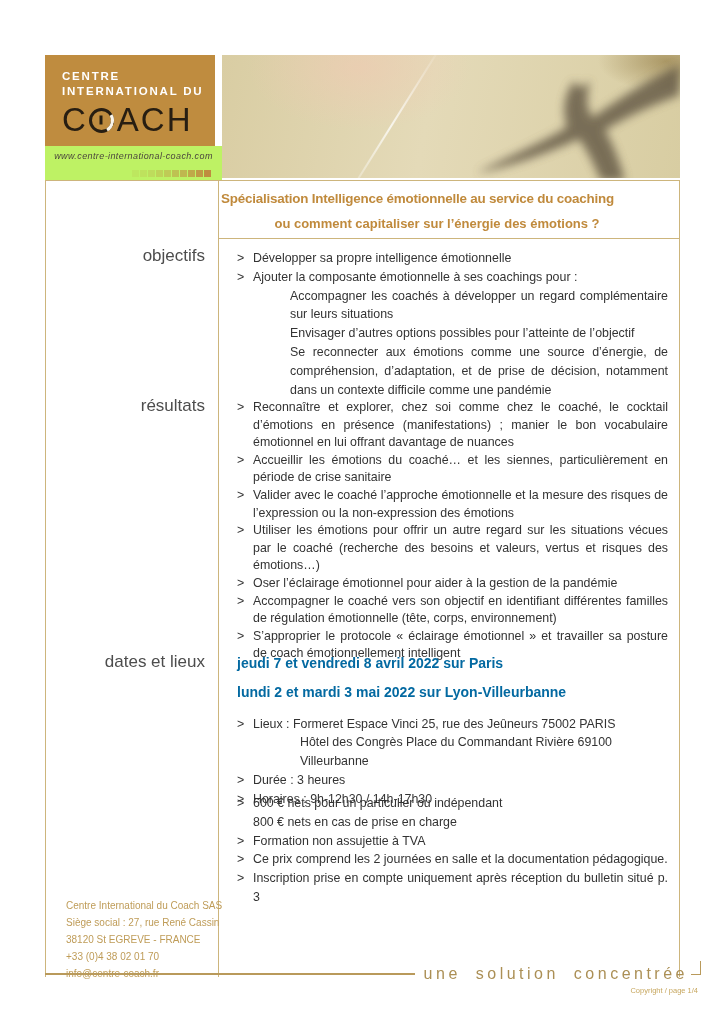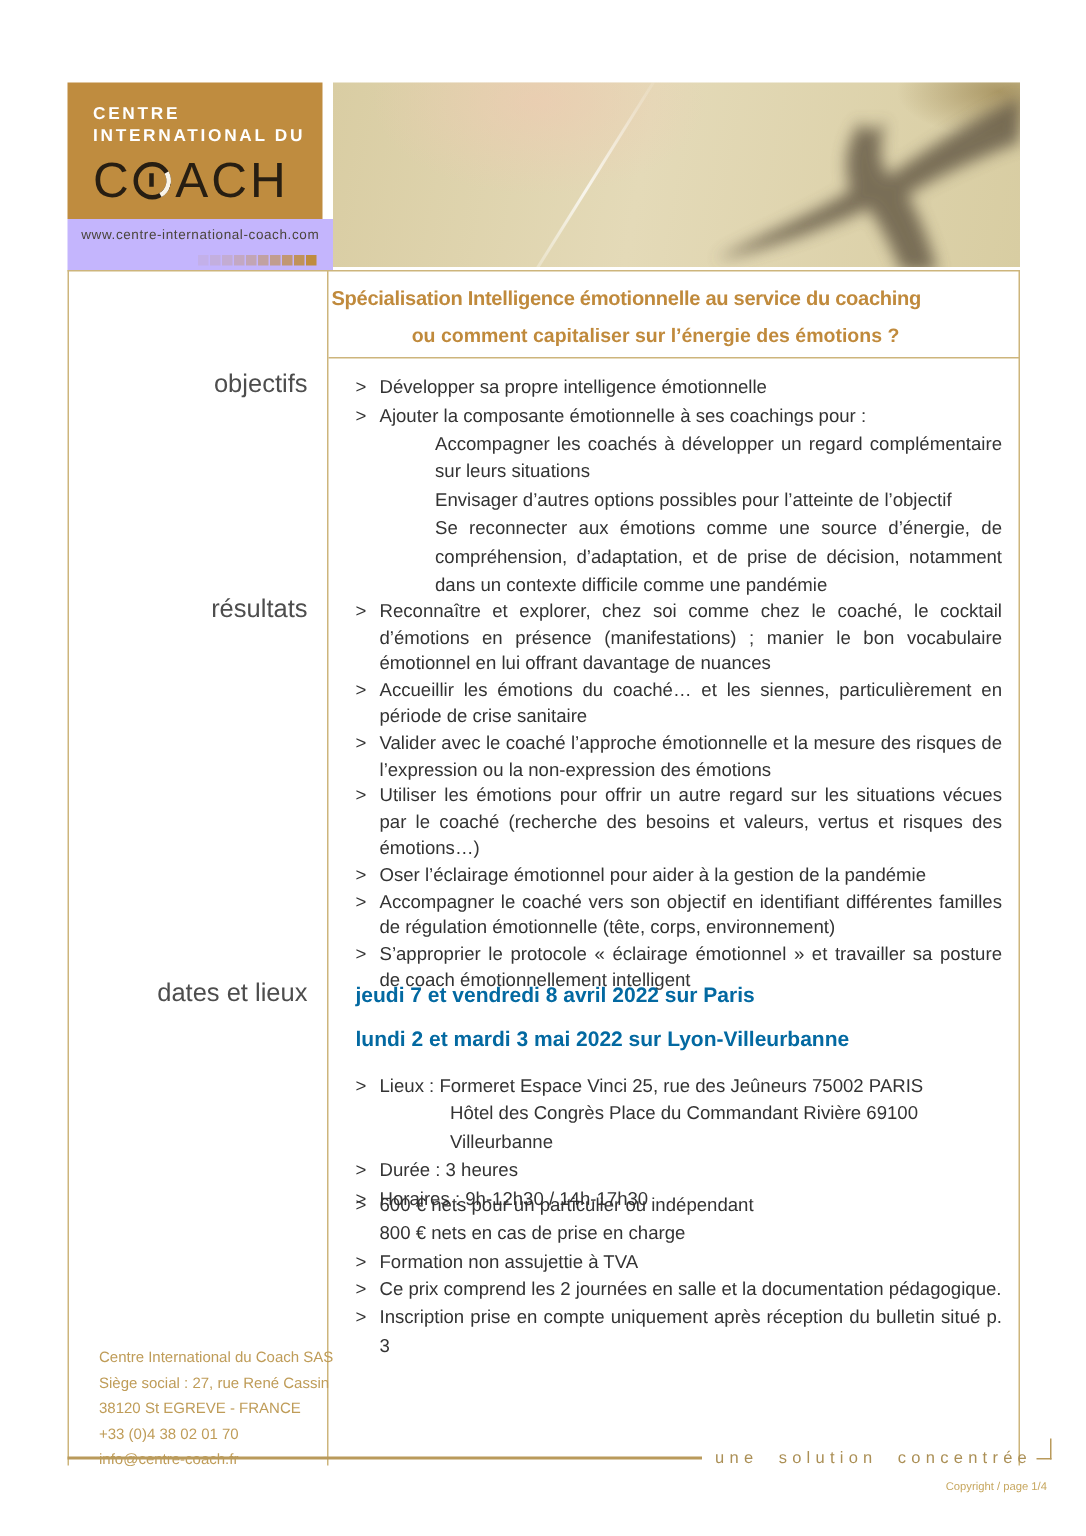--- a/index.html
+++ b/index.html
@@ -13,21 +13,21 @@
   .logo-coach{margin-top:3px;display:flex;align-items:center;font-size:33px;
               color:#271e12;letter-spacing:2px;line-height:36px;}
   .logo-o{display:inline-block;box-sizing:border-box;width:25px;height:25px;
           border:3px solid #271e12;border-radius:50%;position:relative;margin:0 3px 0 1px;}
   .logo-o::before{content:'';position:absolute;top:-3px;right:-3px;width:25px;height:25px;
           box-sizing:border-box;border:3px solid transparent;border-right-color:#faf5e9;
           border-radius:50%;transform:rotate(15deg);}
   .logo-o::after{content:'';position:absolute;left:50%;top:50%;width:3px;height:9px;
           background:#271e12;transform:translate(-50%,-50%);}
 
-  .url-strip{position:absolute;left:45px;top:146px;width:177px;height:34px;background:#c4b5fd;}
+  .url-strip{position:absolute;left:45px;top:146px;width:177px;height:34px;background:#bef264;font-style:italic;}
   .url-text{text-align:center;font-size:9px;letter-spacing:0.4px;color:#4a453c;padding-top:5px;}
   .squares{position:absolute;right:11px;bottom:3px;display:flex;gap:1px;}
   .sq{width:7px;height:7px;display:inline-block;}
   .sq:nth-child(1){background:rgba(191,140,63,.10);} .sq:nth-child(2){background:rgba(191,140,63,.16);}
   .sq:nth-child(3){background:rgba(191,140,63,.22);} .sq:nth-child(4){background:rgba(191,140,63,.30);}
   .sq:nth-child(5){background:rgba(191,140,63,.38);} .sq:nth-child(6){background:rgba(191,140,63,.48);}
   .sq:nth-child(7){background:rgba(191,140,63,.58);} .sq:nth-child(8){background:rgba(191,140,63,.72);}
   .sq:nth-child(9){background:rgba(191,140,63,.86);} .sq:nth-child(10){background:rgba(191,140,63,1);}
 
   .hero{position:absolute;left:222px;top:55px;width:458px;height:123px;overflow:hidden;
@@ -64,21 +64,21 @@
   .tight .bullet{line-height:17.6px;}
   .highlight{font-weight:700;color:#0369a1;font-size:14px;}
   .hl1{margin-bottom:10px;} .hl2{margin-bottom:13px;}
   .lieux-indent{display:inline-block;padding-left:47px;}
   .no-marker{padding-left:16px;}
 
   
   .company{position:absolute;left:66px;top:897px;font-size:10px;line-height:17px;color:#bf9c58;}
   .footer-row{position:absolute;left:45px;top:965px;width:656px;display:flex;align-items:center;}
   .footer-line{flex:1;height:1.5px;background:#b99a5b;margin-right:9px;}
-  .tagline{font-size:11px;letter-spacing:3.5px;word-spacing:7px;color:#ab8f55;white-space:nowrap;}
+  .tagline{font-size:16px;letter-spacing:3.5px;word-spacing:7px;color:#ab8f55;white-space:nowrap;}
   .corner{width:9px;height:13px;border-right:1.5px solid #b99a5b;border-bottom:1.5px solid #b99a5b;
           margin-left:3px;transform:translateY(-6px);}
   .copyright{position:absolute;left:520px;top:986px;width:178px;text-align:right;
              font-size:7.5px;color:#c7a75f;}
 </style>
 </head>
 <body>
 
 <div class="page">
 

